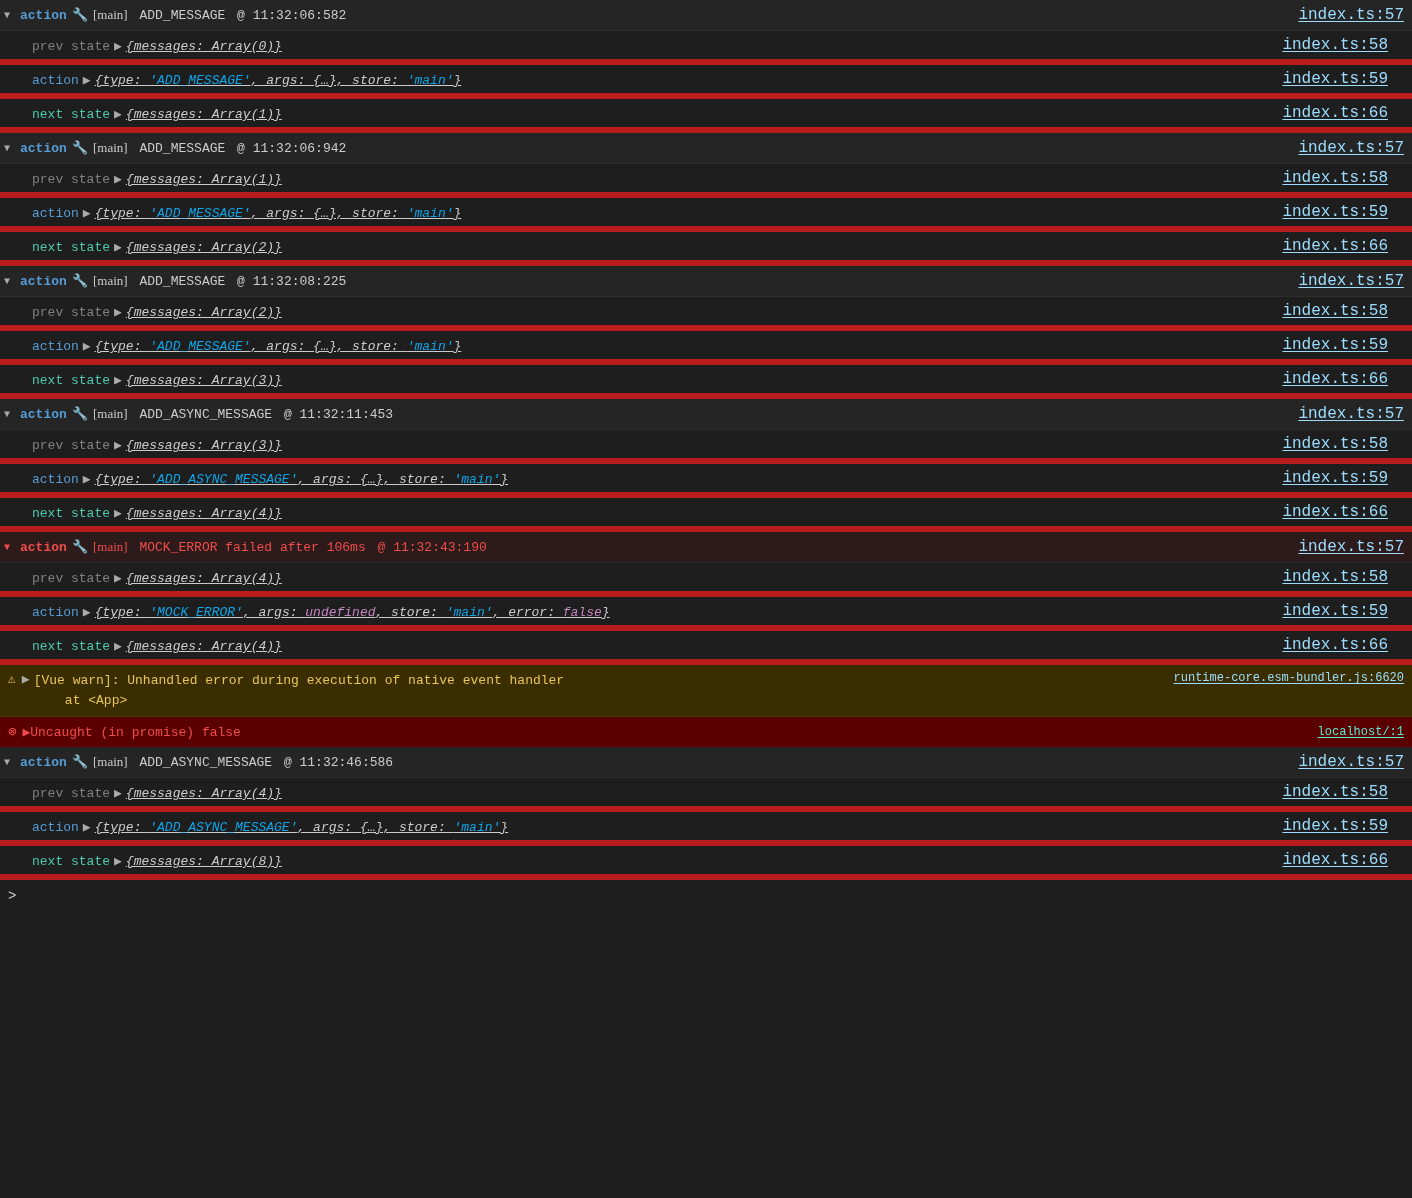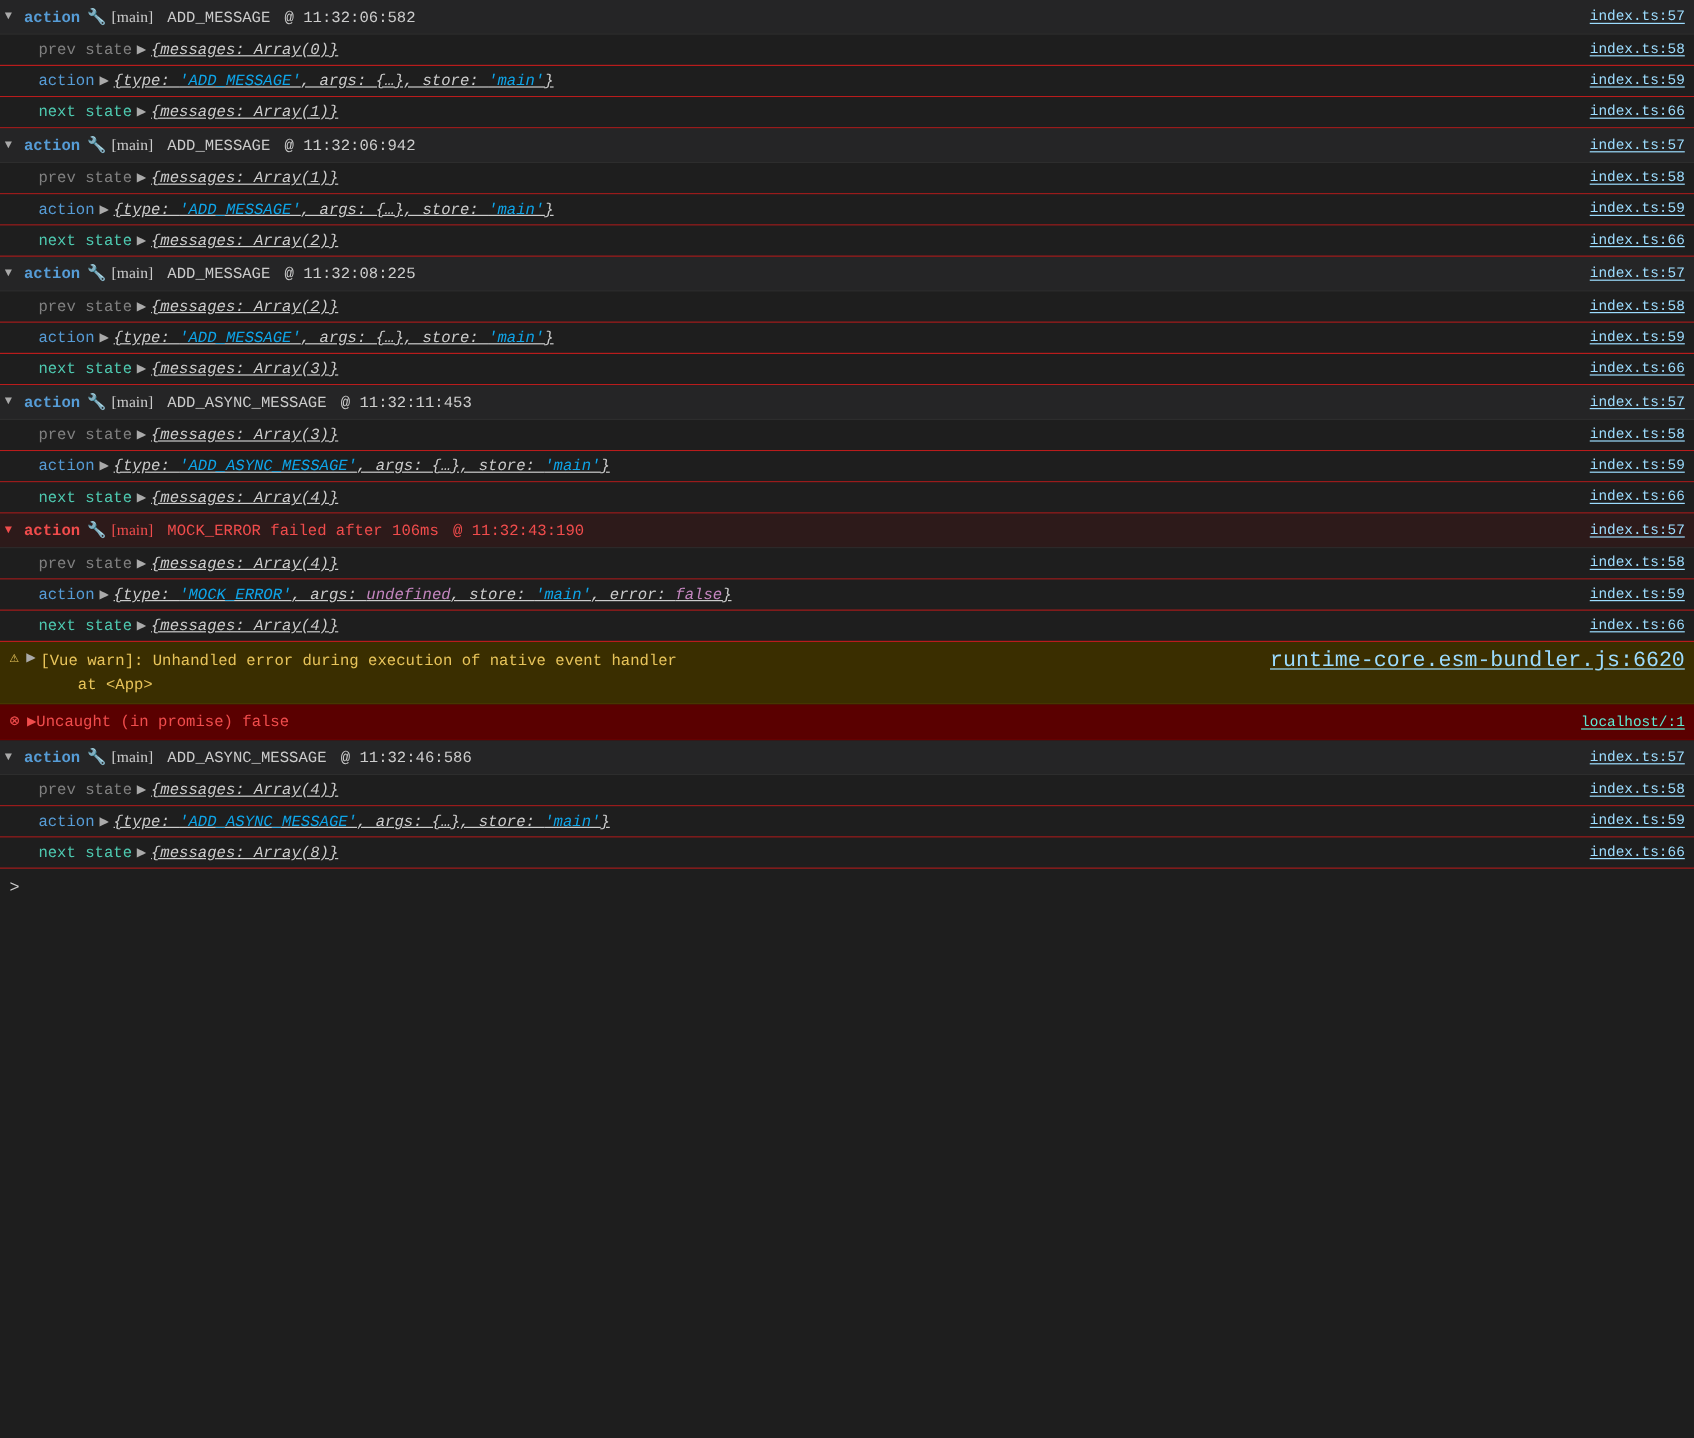--- a/index.html
+++ b/index.html
@@ -72,34 +72,34 @@
     }
 
     .action-timestamp {
       color: #ccc;
     }
 
     .file-link {
       color: #9cdcfe;
       text-decoration: underline;
       text-underline-offset: 2px;
-      font-size: 12px;
+      font-size: 16px;
       cursor: pointer;
       flex-shrink: 0;
       margin-left: 16px;
     }
 
     
     .sub-row {
       display: flex;
-      align-items: flex-start;
+      align-items: flex-end;
       justify-content: space-between;
-      padding: 5px 8px 5px 32px;
+      padding: 5px 24px 5px 32px;
       background: #1e1e1e;
-      border-bottom: 1px solid #b91c1c;
+      border-bottom: 6px solid #b91c1c;
     }
 
     .sub-row-label {
       color: #808080;
       margin-right: 4px;
       flex-shrink: 0;
     }
 
     .sub-row-arrow {
       color: #aaa;
@@ -147,21 +147,21 @@
     .warning-text {
       color: #e8c45a;
       flex: 1;
       line-height: 1.5;
     }
 
     .warning-link {
       color: #9cdcfe;
       text-decoration: underline;
       text-underline-offset: 2px;
-      font-size: 18px;
+      font-size: 12px;
       cursor: pointer;
       flex-shrink: 0;
       margin-left: 16px;
       white-space: nowrap;
     }
 
     
     .error-row {
       display: flex;
       align-items: center;

